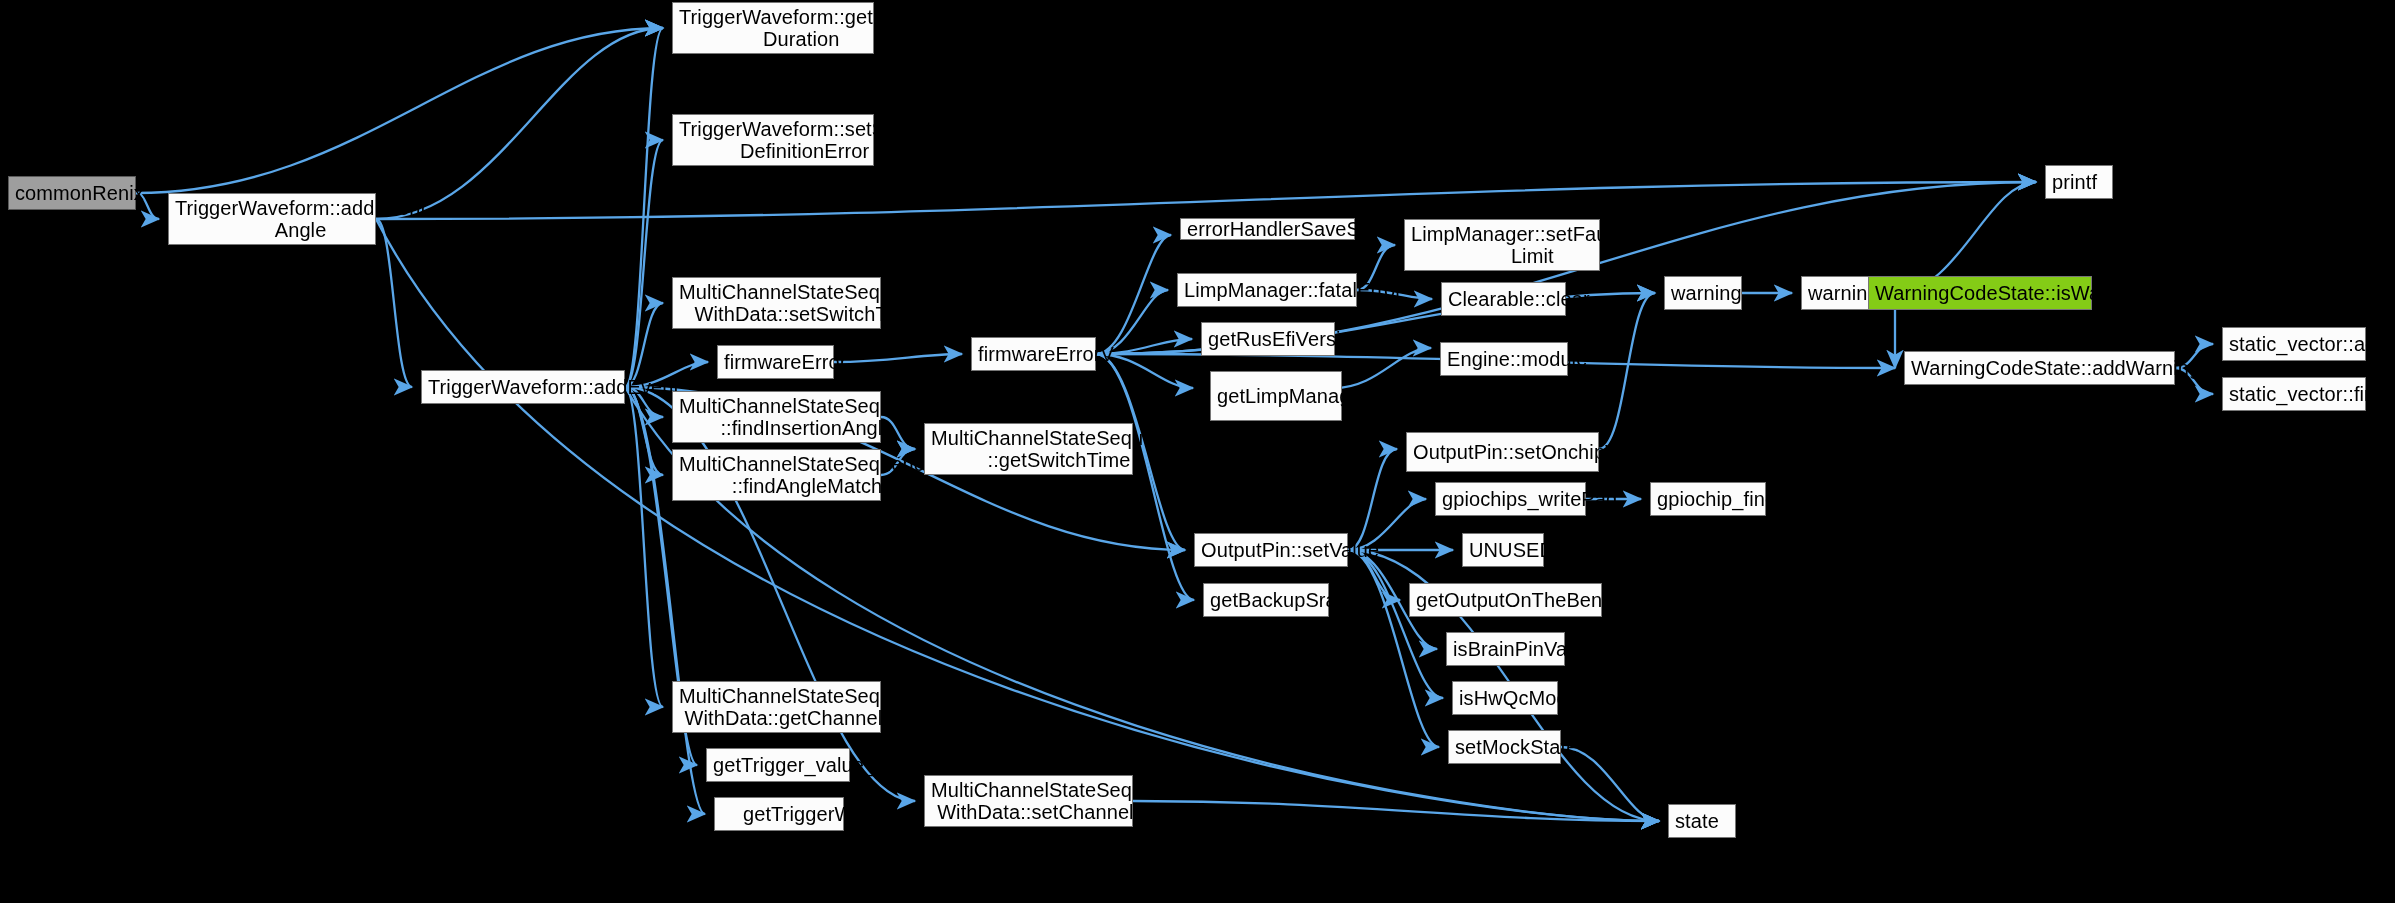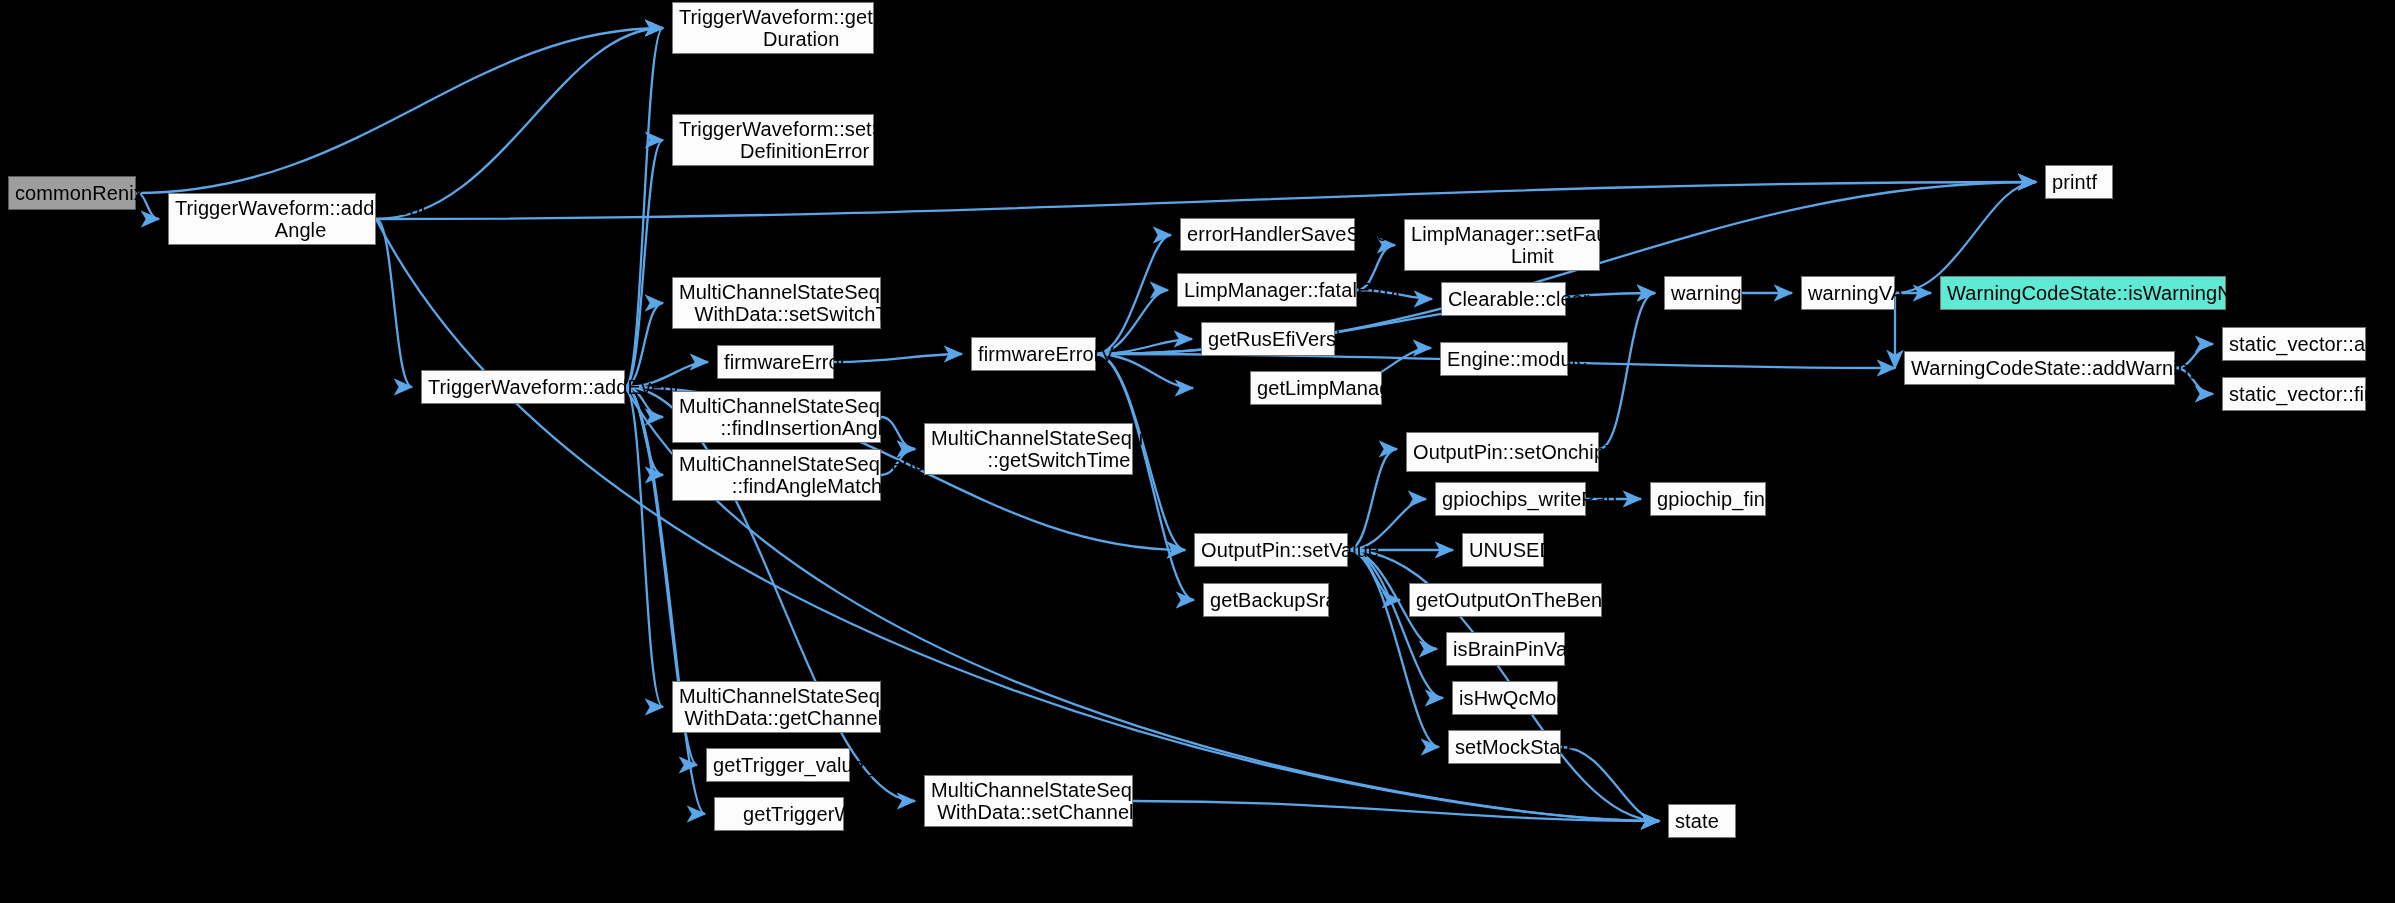--- a/index.html
+++ b/index.html
@@ -111,30 +111,30 @@
         <span>MultiChannelStateSequence
 ::findAngleMatch</span>
       </div>
       <div class="node" style="left: 924px; top: 423px; width: 209px; height: 52px; background: rgb(252, 252, 252); border-color: rgb(118, 118, 118);">
         <span>MultiChannelStateSequence
 ::getSwitchTime</span>
       </div>
       <div class="node" style="left: 971px; top: 337px; width: 125px; height: 34px; background: rgb(252, 252, 252); border-color: rgb(118, 118, 118);">
         <span>firmwareErrorV</span>
       </div>
-      <div class="node" style="left: 1180px; top: 218px; width: 175px; height: 33px; background: rgb(252, 252, 252); border-color: rgb(118, 118, 118);">
+      <div class="node" style="left: 1180px; top: 218px; width: 175px; height: 22px; background: rgb(252, 252, 252); border-color: rgb(118, 118, 118);">
         <span>errorHandlerSaveStack</span>
       </div>
       <div class="node" style="left: 1177px; top: 273px; width: 180px; height: 34px; background: rgb(252, 252, 252); border-color: rgb(118, 118, 118);">
         <span>LimpManager::fatalError</span>
       </div>
       <div class="node" style="left: 1201px; top: 322px; width: 134px; height: 34px; background: rgb(252, 252, 252); border-color: rgb(118, 118, 118);">
         <span>getRusEfiVersion</span>
       </div>
-      <div class="node" style="left: 1250px; top: 371px; width: 132px; height: 34px; background: rgb(252, 252, 252); border-color: rgb(118, 118, 118);">
+      <div class="node" style="left: 1210px; top: 371px; width: 132px; height: 50px; background: rgb(252, 252, 252); border-color: rgb(118, 118, 118);">
         <span>getLimpManager</span>
       </div>
       <div class="node" style="left: 1404px; top: 219px; width: 196px; height: 52px; background: rgb(252, 252, 252); border-color: rgb(118, 118, 118);">
         <span>LimpManager::setFaultRev
 Limit</span>
       </div>
       <div class="node" style="left: 1441px; top: 282px; width: 125px; height: 34px; background: rgb(252, 252, 252); border-color: rgb(118, 118, 118);">
         <span>Clearable::clear</span>
       </div>
       <div class="node" style="left: 1440px; top: 342px; width: 128px; height: 34px; background: rgb(252, 252, 252); border-color: rgb(118, 118, 118);">
@@ -142,21 +142,21 @@
       </div>
       <div class="node" style="left: 1664px; top: 276px; width: 78px; height: 34px; background: rgb(252, 252, 252); border-color: rgb(118, 118, 118);">
         <span>warning</span>
       </div>
       <div class="node" style="left: 1801px; top: 276px; width: 94px; height: 34px; background: rgb(252, 252, 252); border-color: rgb(118, 118, 118);">
         <span>warningVA</span>
       </div>
       <div class="node" style="left: 2045px; top: 165px; width: 68px; height: 34px; background: rgb(252, 252, 252); border-color: rgb(118, 118, 118);">
         <span>printf</span>
       </div>
-      <div class="node" style="left: 1940px; top: 276px; width: 286px; height: 34px; background: #5eead4; border-color: rgb(118, 118, 118);">
+      <div class="node" style="left: 1868px; top: 276px; width: 224px; height: 34px; background: #84cc16; border-color: rgb(118, 118, 118);">
         <span>WarningCodeState::isWarningNow</span>
       </div>
       <div class="node" style="left: 1904px; top: 351px; width: 271px; height: 34px; background: rgb(252, 252, 252); border-color: rgb(118, 118, 118);">
         <span>WarningCodeState::addWarningCode</span>
       </div>
       <div class="node" style="left: 2222px; top: 327px; width: 144px; height: 34px; background: rgb(252, 252, 252); border-color: rgb(118, 118, 118);">
         <span>static_vector::add</span>
       </div>
       <div class="node" style="left: 2222px; top: 377px; width: 144px; height: 34px; background: rgb(252, 252, 252); border-color: rgb(118, 118, 118);">
         <span>static_vector::find</span>

